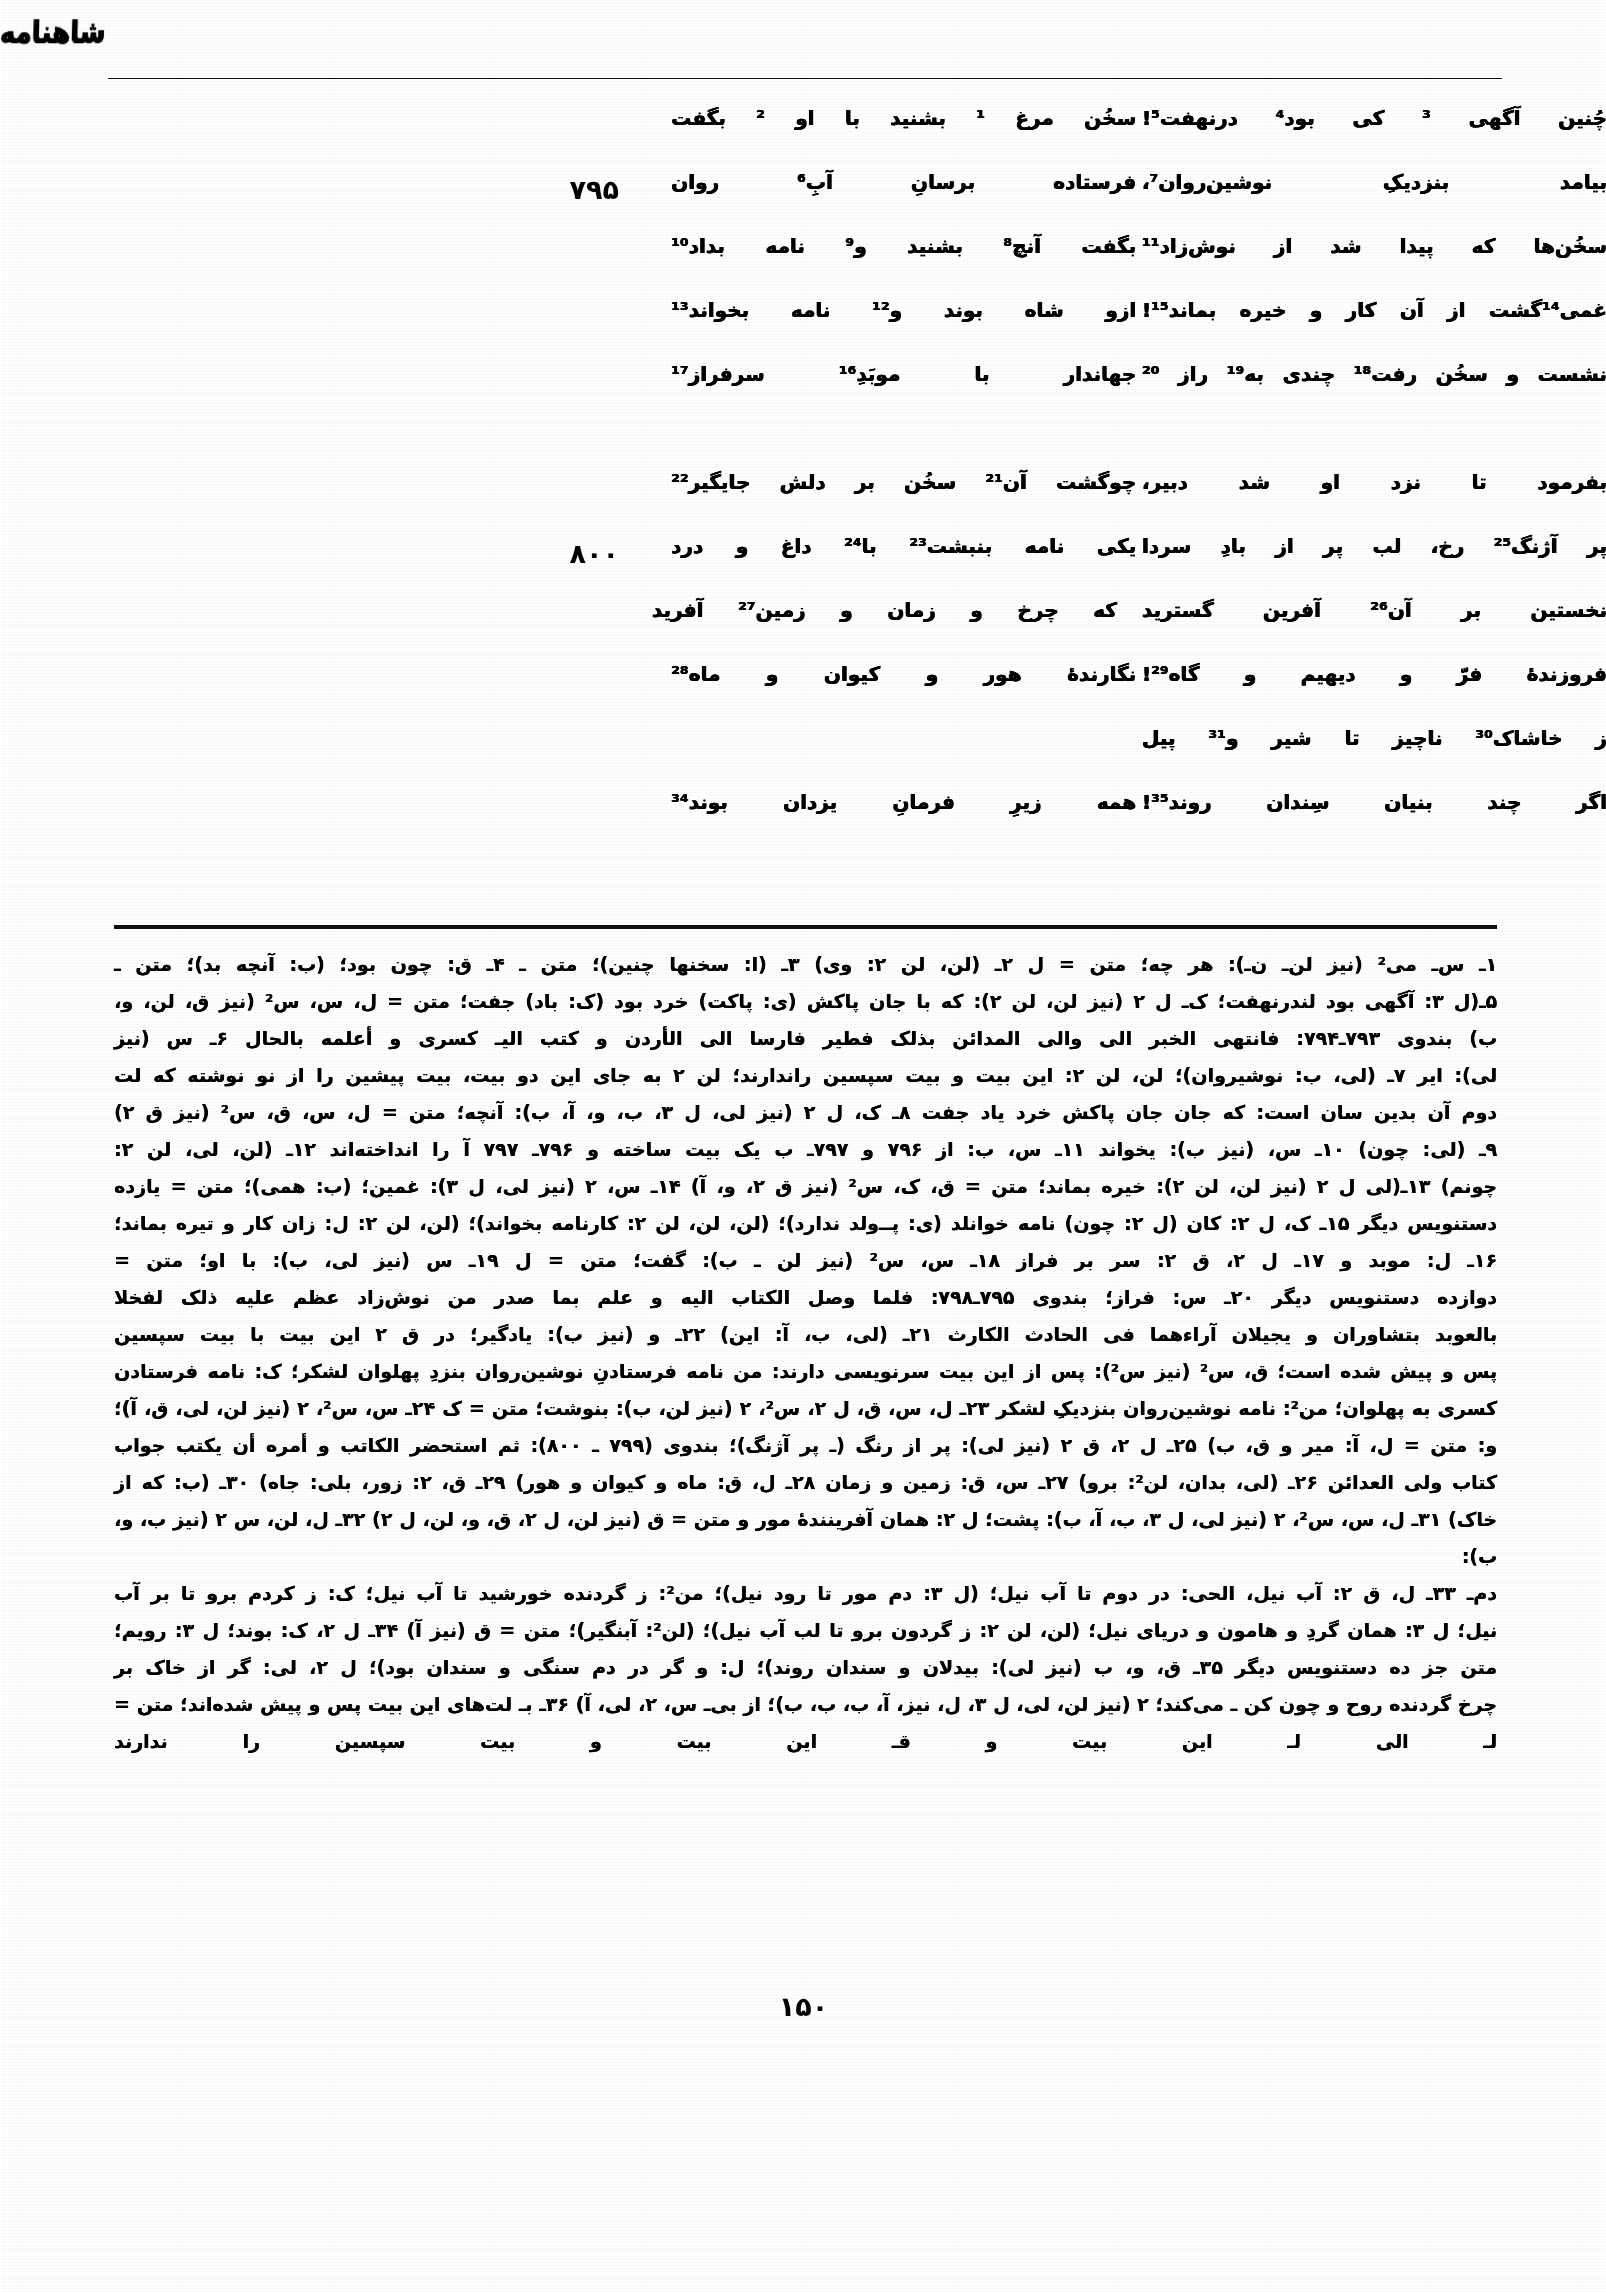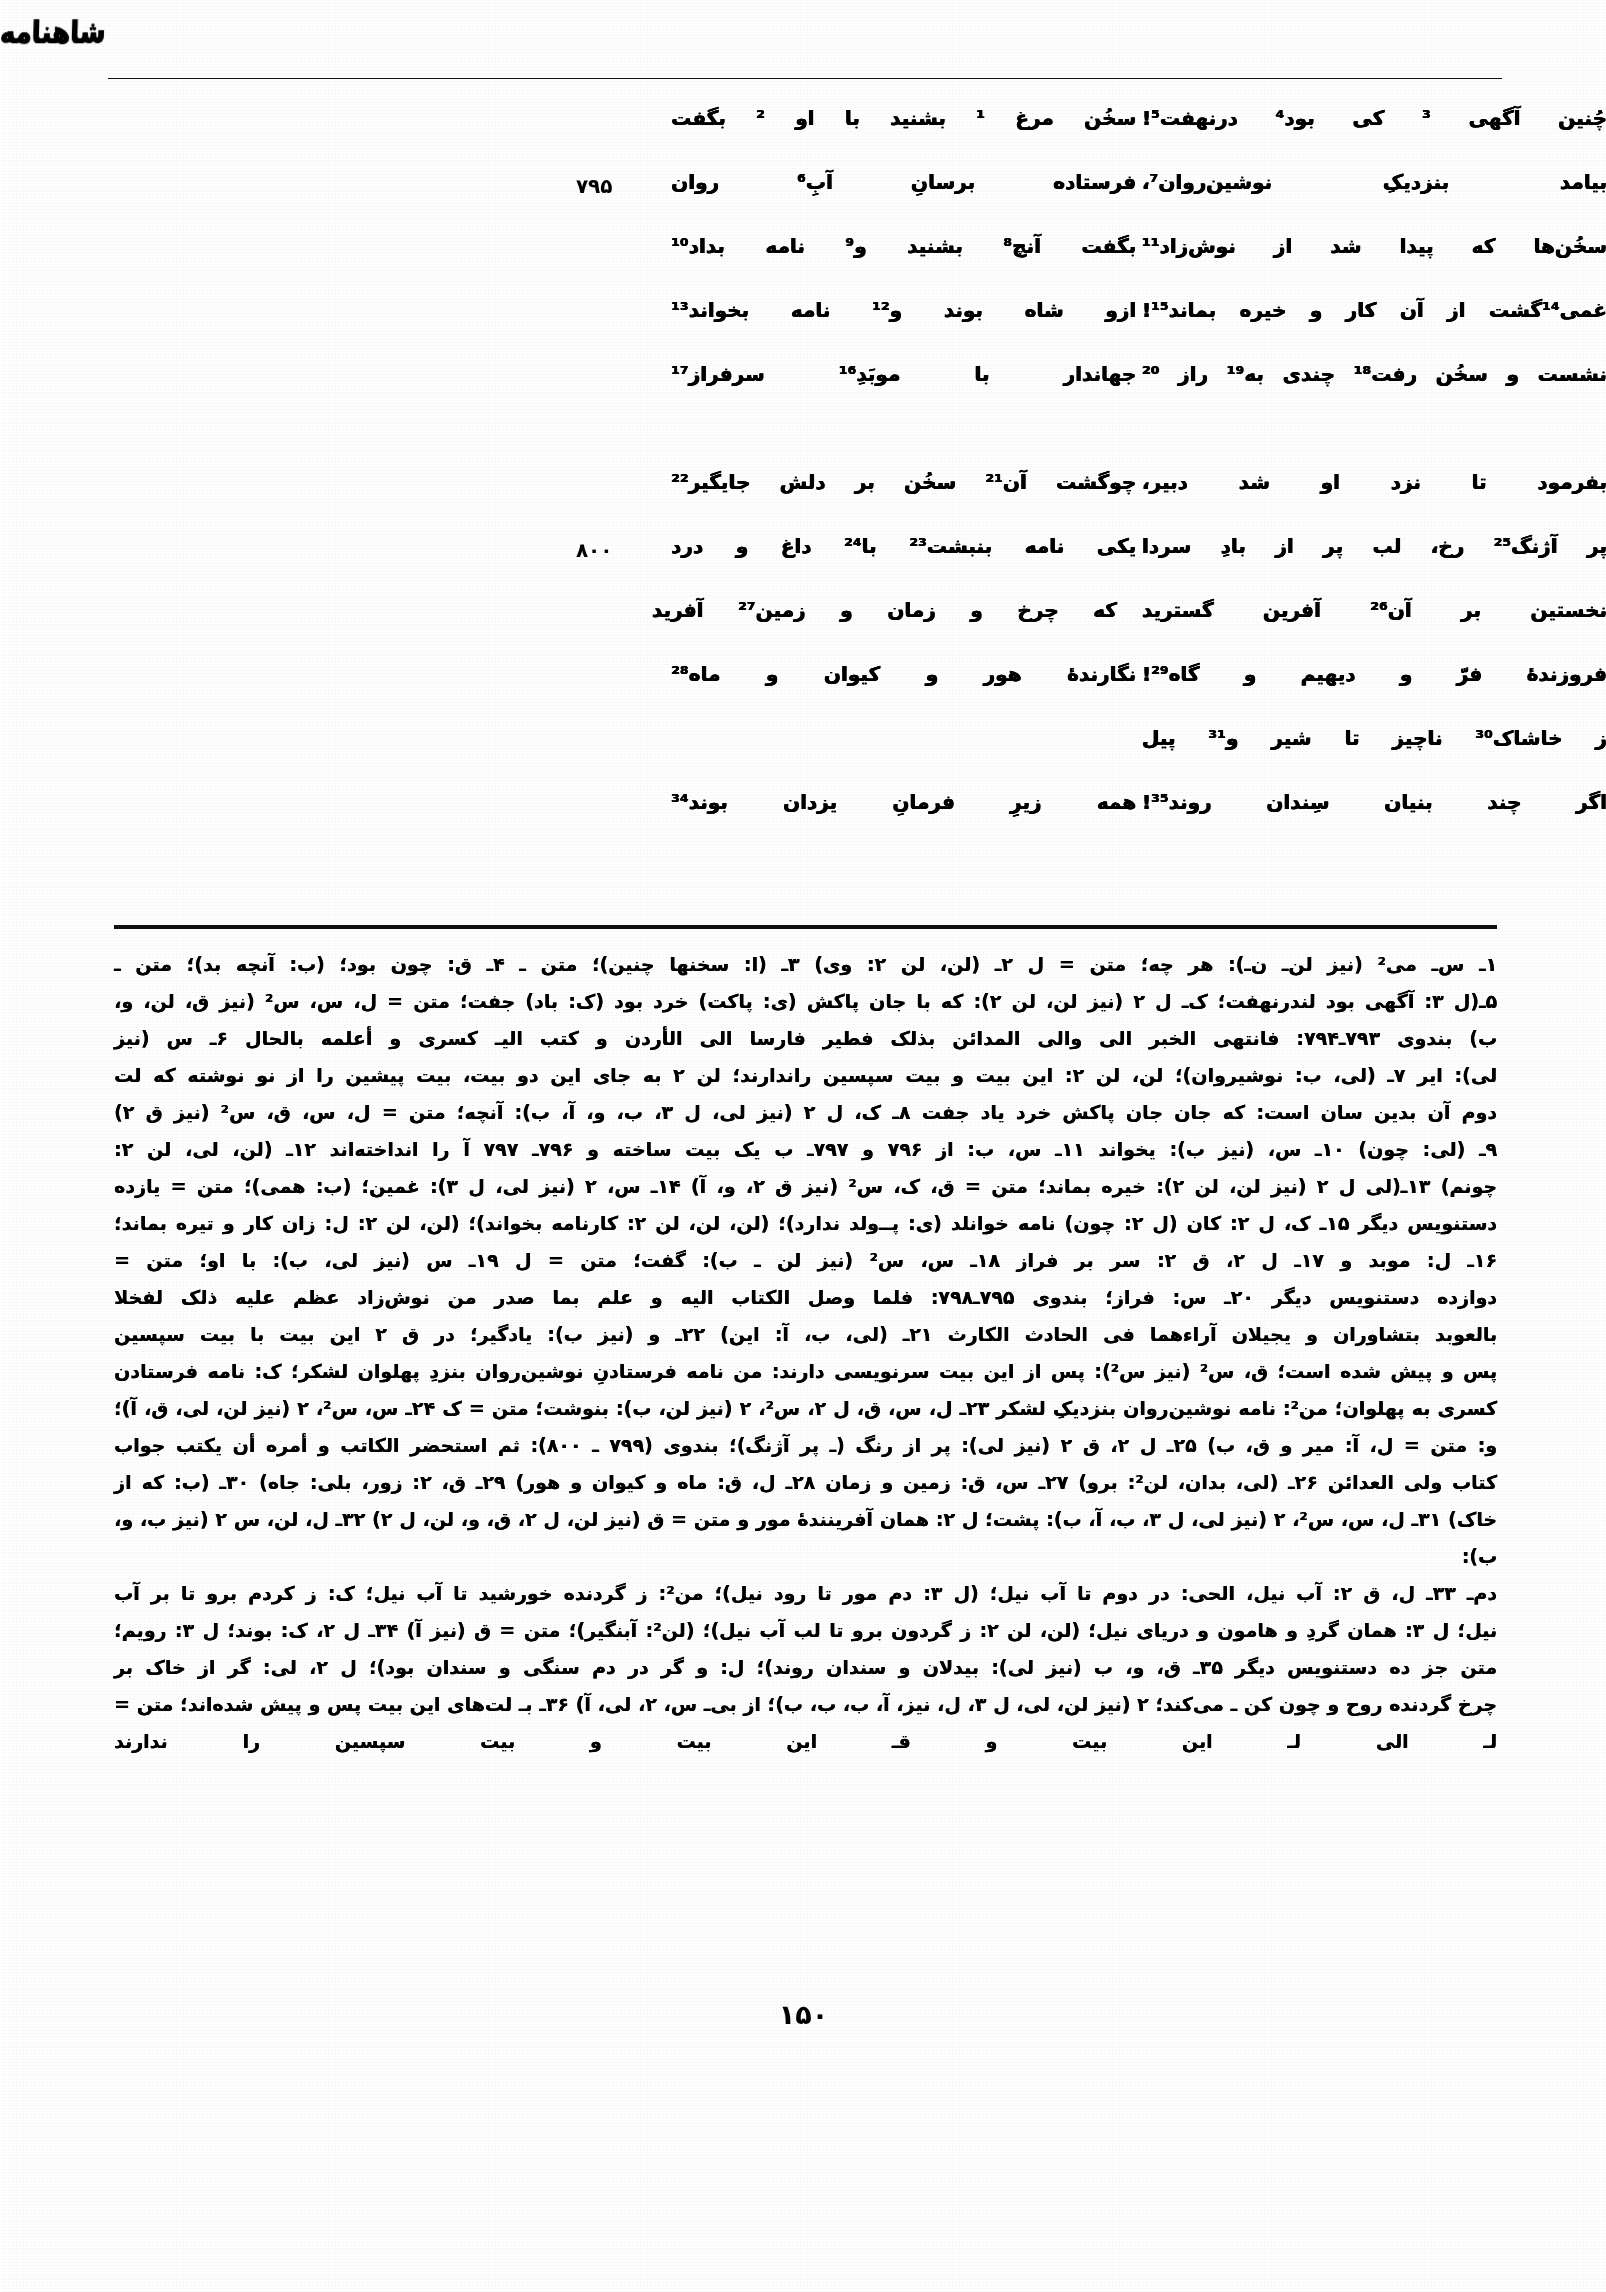--- a/index.html
+++ b/index.html
@@ -59,21 +59,21 @@
     display:flex;
     flex-direction:row;
     align-items:flex-start;
     height:64px;
     position:relative;
   }
   .lineno{
     width:104px;
     flex:0 0 104px;
     text-align:center;
-    font-size:20px;
+    font-size:27px;
     font-weight:bold;
     padding-top:5.8px;
     letter-spacing:0px;
   }
   .hemistich{
     flex:0 0 465px;
     width:465px;
     font-size:20px;
     line-height:1.25;
     padding-top:1.9px;
@@ -110,21 +110,20 @@
   .apparatus p.last{text-align:center;text-align-last:center;}
 
   
   .folio{
     position:absolute;
     left:0;right:0;top:1991px;
     text-align:center;
     font-size:27px;
     font-weight:bold;
     letter-spacing:1px;
-    margin-top:8px;
   }
 
   
   .grain{
     position:absolute;inset:0;
     pointer-events:none;
     opacity:.045;
     background-image:
       repeating-linear-gradient(0deg,rgba(0,0,0,.5) 0 1px,transparent 1px 2.9px),
       repeating-linear-gradient(90deg,rgba(0,0,0,.35) 0 1px,transparent 1px 3.9px);

